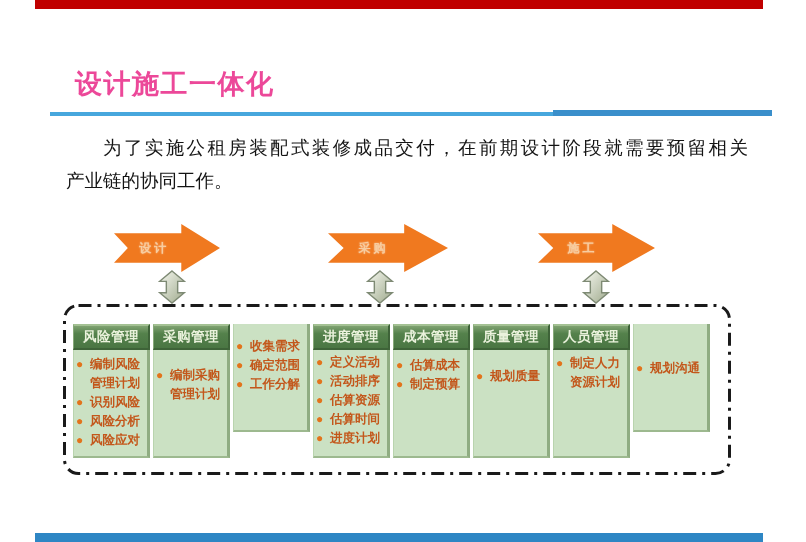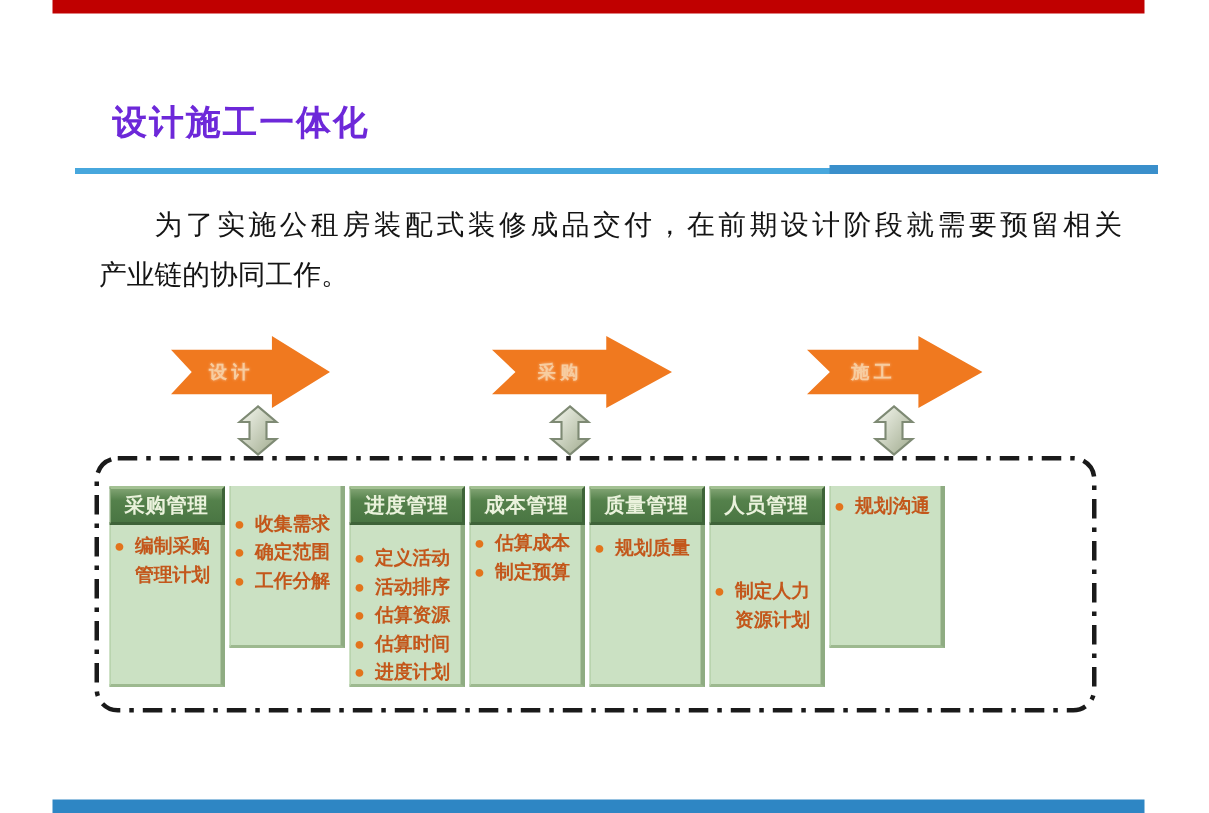--- a/index.html
+++ b/index.html
@@ -14,35 +14,35 @@
   .top-bar {
     position: absolute; left: 35px; top: 0; width: 728px; height: 9px;
     background: #C00000;
   }
   .bottom-bar {
     position: absolute; left: 35px; top: 533px; width: 728px; height: 9px;
     background: #2E86C4;
   }
   .slide-title {
     position: absolute; left: 75px; top: 66px;
-    font-size: 23px; font-weight: bold; color: #6d28d9;
+    font-size: 27px; font-weight: bold; color: #ec4899;
     letter-spacing: 1.5px;
     font-family: "Liberation Sans", sans-serif;
   }
   .rule-light {
     position: absolute; left: 50px; top: 112px; width: 722px; height: 4px;
     background: #47A7DD;
   }
   .rule-dark {
     position: absolute; left: 553px; top: 110px; width: 219px; height: 6px;
     background: #3A8FCB;
   }
   .intro {
     position: absolute; left: 66px; top: 133px; width: 682px;
-    font-family: Liberation Sans, sans-serif;
+    font-family: Liberation Mono, monospace;
     font-size: 18.5px; color: #141414; line-height: 33px;
   }
   .intro .line { display: block; }
   .intro .line.fill { text-align: justify; text-align-last: justify; }
   .intro .line.indent { text-indent: 2em; }
 
   .proc-arrow { position: absolute; top: 224px; height: 48px; }
   .proc-arrow svg { position: absolute; left: 0; top: 0; width: 100%; height: 100%; }
   .proc-arrow .label {
     position: absolute; left: 6%; top: 8px; bottom: 8px; width: 64%;
@@ -93,21 +93,21 @@
   .items li::before {
     content: "\25CF";
     position: absolute; left: -14px; top: 0;
     color: #E2741C; font-size: 12px;
   }
   .col:nth-child(1) .items { padding-top: 5px; }
   .col:nth-child(2) .items { padding-top: 16px; }
   .col:nth-child(3) .items { padding-top: 13px; }
   .col:nth-child(4) .items { padding-top: 3px; }
   .col:nth-child(5) .items { padding-top: 6px; }
-  .col:nth-child(6) .items { padding-top: 35px; }
+  .col:nth-child(6) .items { padding-top: 17px; }
   .col:nth-child(7) .items { }
   .col:nth-child(8) .items { padding-top: 35px; }
 </style>
 </head>
 <body>
 
 <div class="top-bar"></div>
 <div class="bottom-bar"></div>
 
 <div class="slide-title">设计施工一体化</div>
@@ -165,20 +165,31 @@
     </defs>
   <polygon points="16,1 29,12 22,12 22,24 29,24 16,35 3,24 10,24 10,12 3,12" fill="url(#udg3)" stroke="#7E8A74" stroke-width="1.5"></polygon>
 </svg>
 
 <svg class="dashed-box" viewBox="0 0 670 173">
   <rect x="2.5" y="2.5" width="665" height="168" rx="14" ry="14" fill="none" stroke="#1A1A1A" stroke-width="3" stroke-dasharray="13 6 3 6"></rect>
 </svg>
 
 <div class="mgmt-table">
 
+  <div class="col">
+    <div class="col-header">风险管理</div>
+    <div class="col-body">
+      <ul class="items">
+        <li>编制风险管理计划</li>
+        <li>识别风险</li>
+        <li>风险分析</li>
+        <li>风险应对</li>
+      </ul>
+    </div>
+  </div>
 
   <div class="col">
     <div class="col-header">采购管理</div>
     <div class="col-body">
       <ul class="items">
         <li>编制采购管理计划</li>
       </ul>
     </div>
   </div>
 

